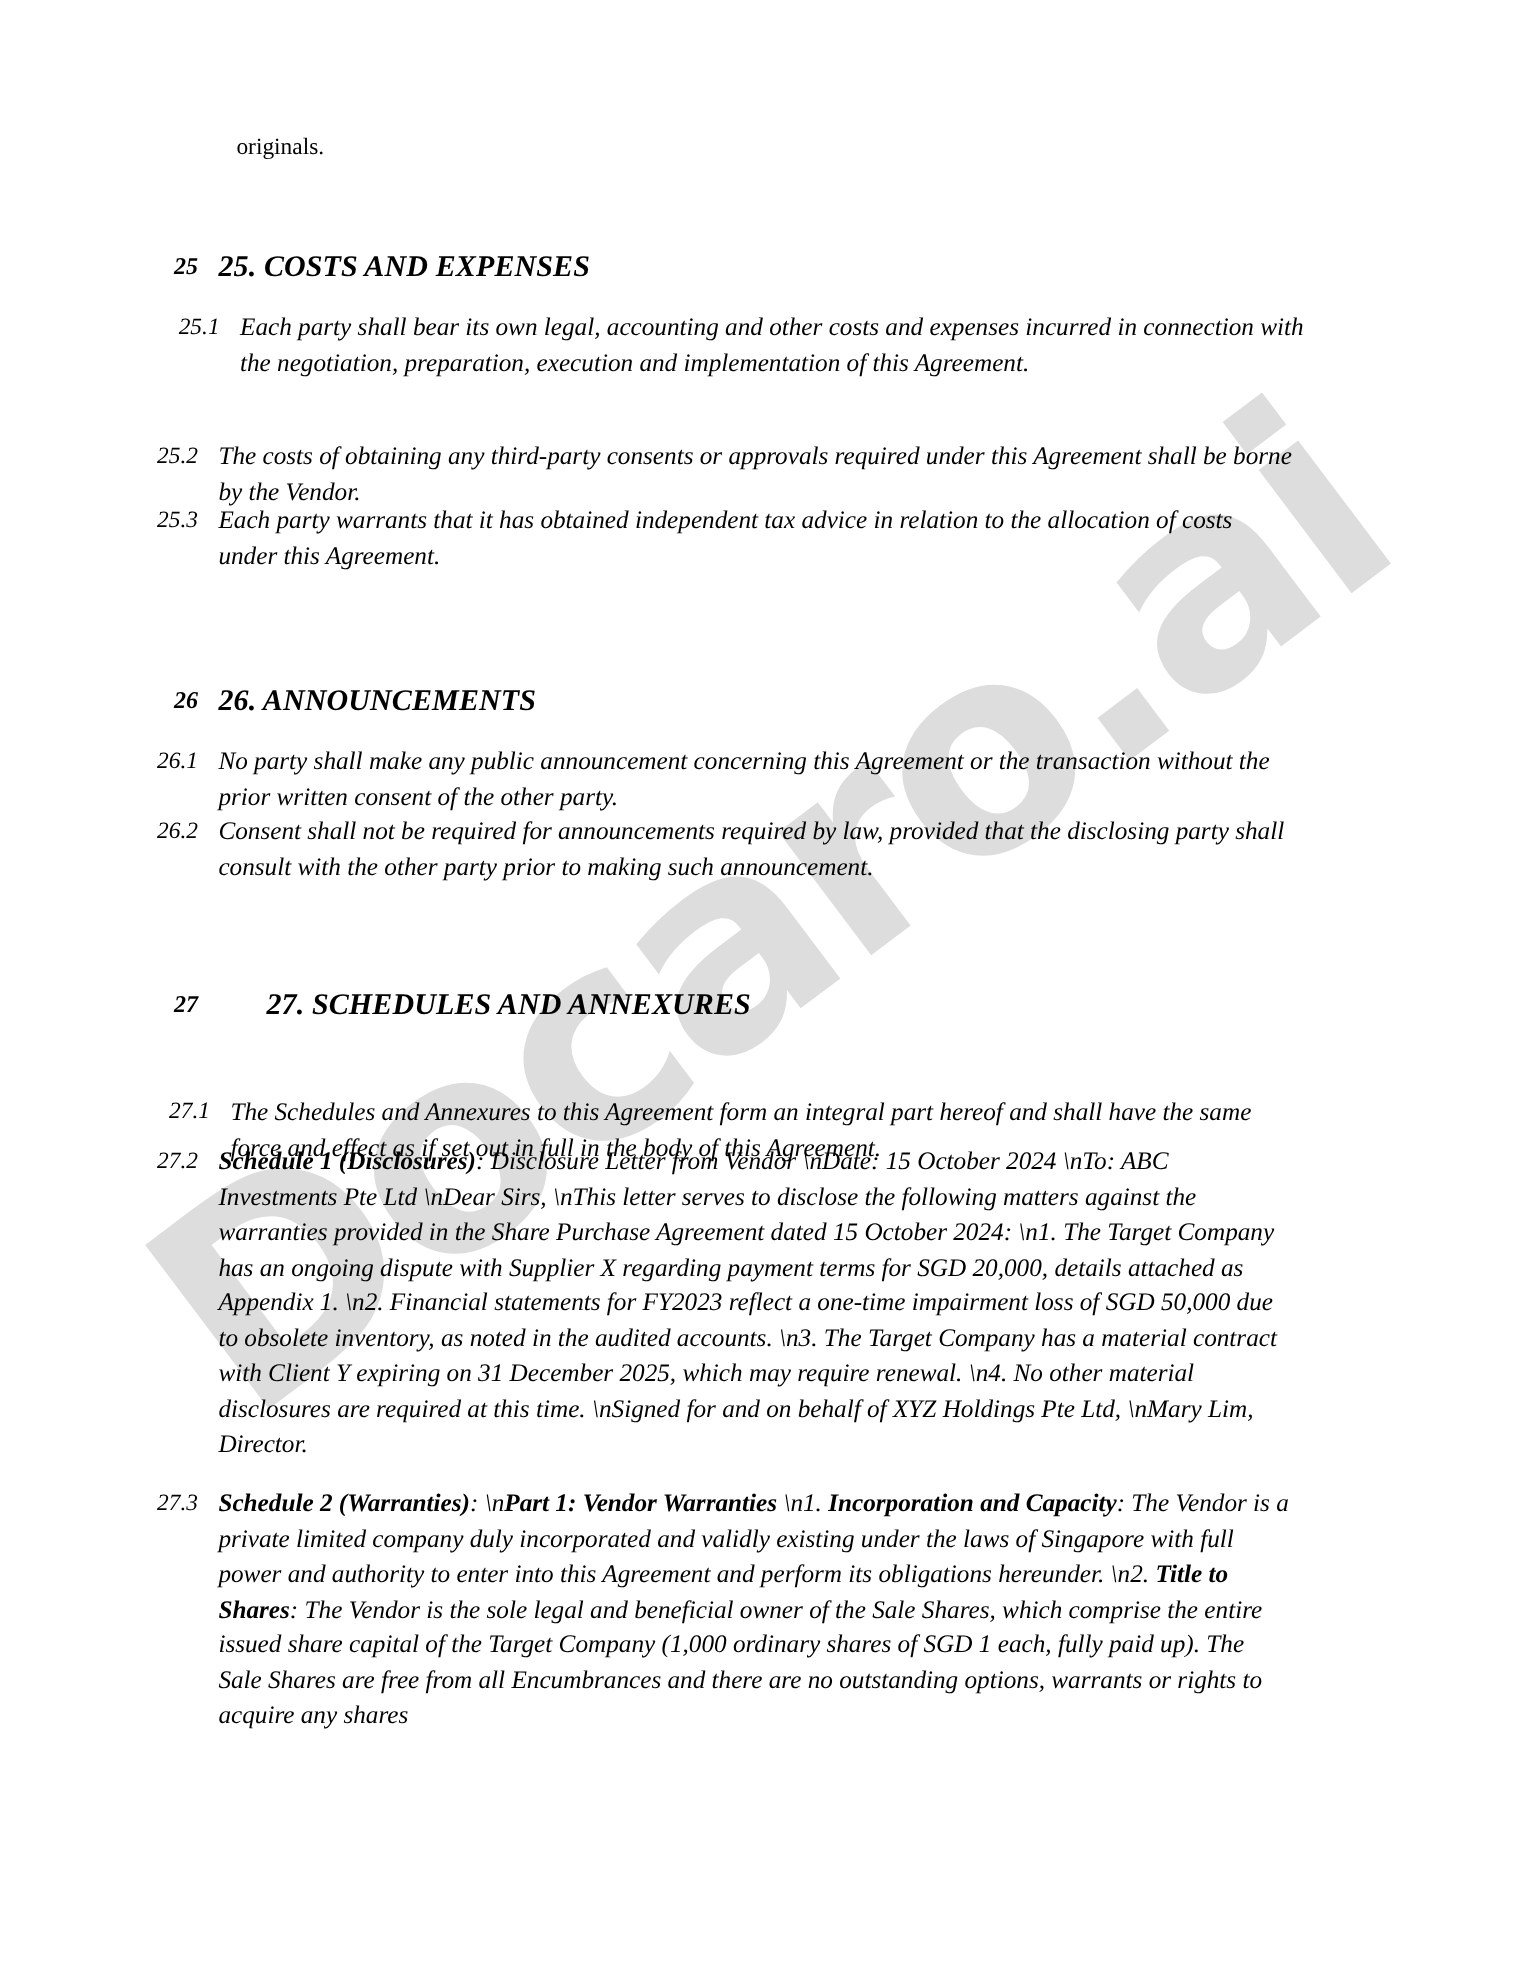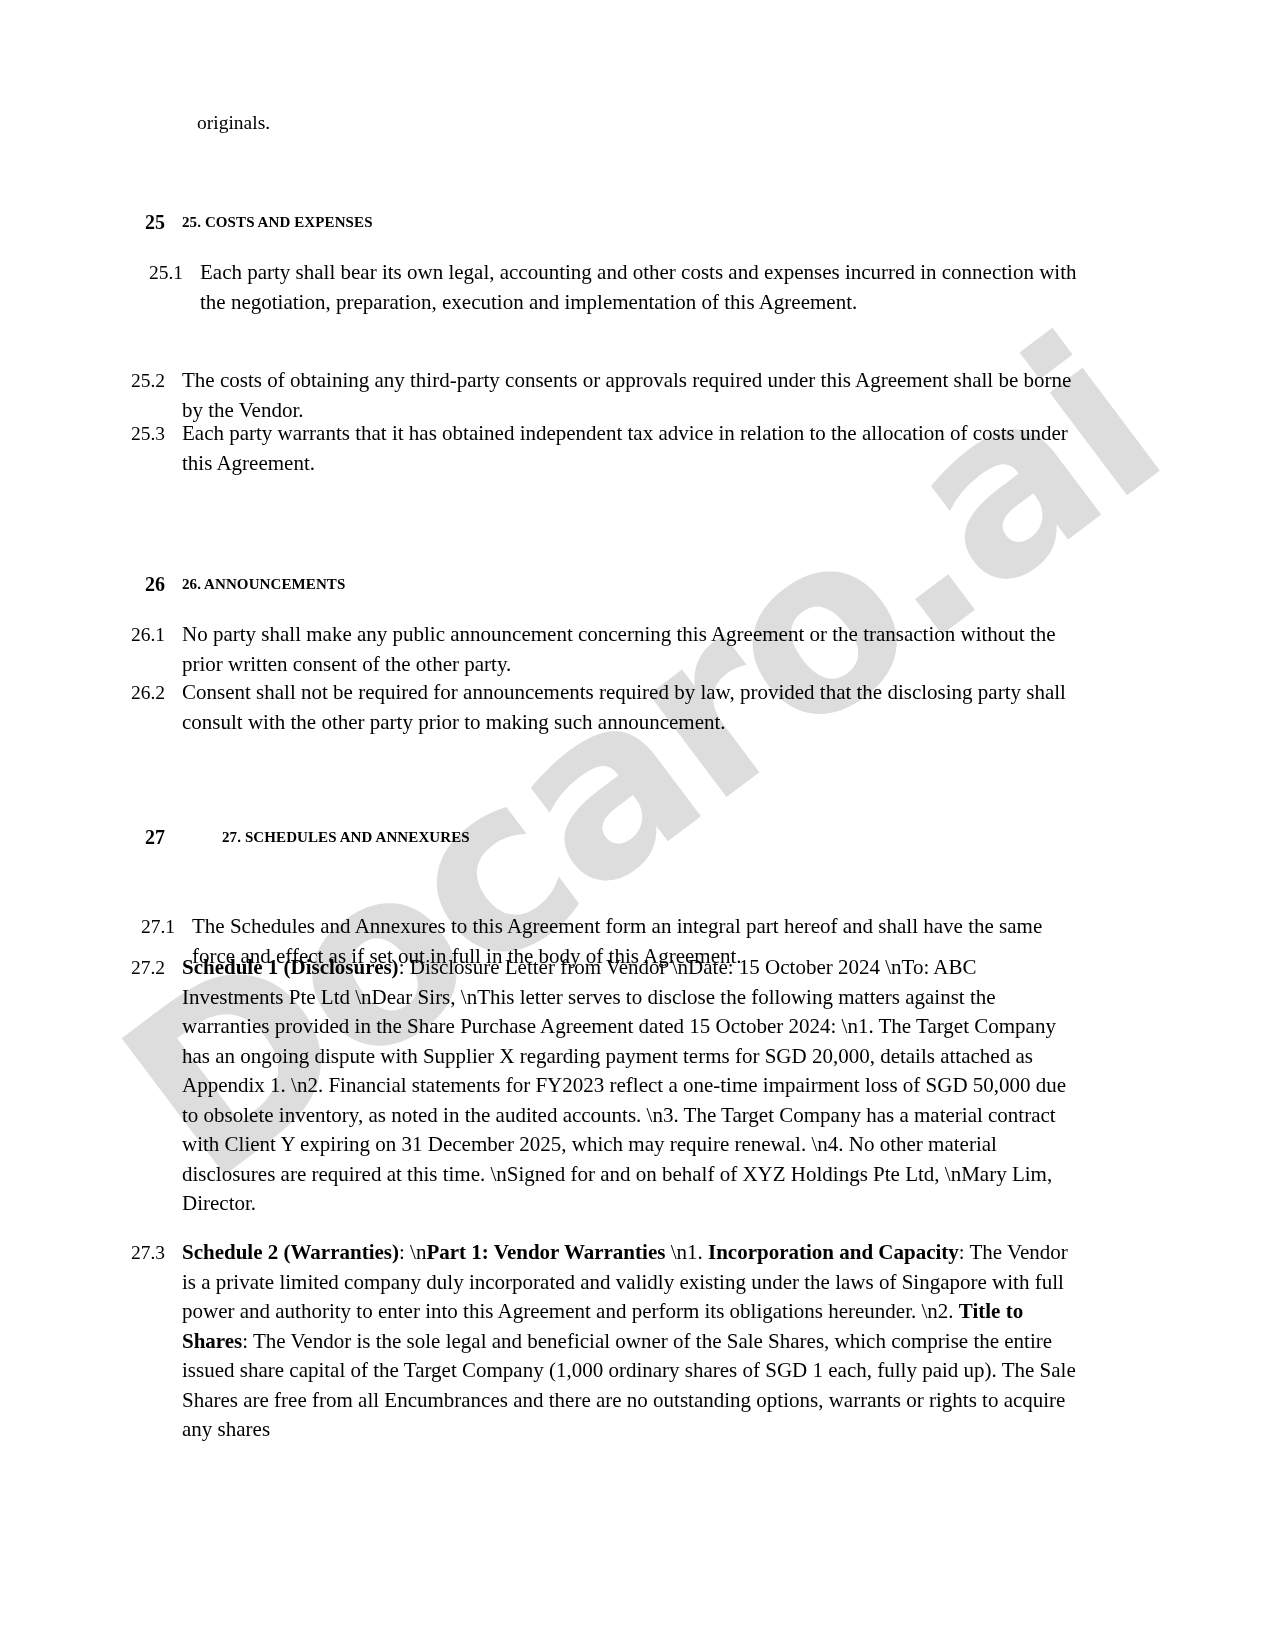--- a/index.html
+++ b/index.html
@@ -50,20 +50,21 @@
     padding: 0;
   }
 
   .row {
     display: flex;
     align-items: flex-start;
     position: absolute;
     left: 0;
     width: 1275px;
     box-sizing: border-box;
+    font-style: italic;
   }
   .numcol {
     width: 182px;
     flex: 0 0 182px;
     text-align: right;
     padding-right: 17px;
     box-sizing: border-box;
     font-size: 19.5px;
     line-height: 29.5px;
   }
@@ -74,21 +75,21 @@
   .textcol {
     flex: 1 1 auto;
     padding-right: 198px;
     box-sizing: border-box;
     font-size: 21px;
     line-height: 29.5px;
     text-align: left;
   }
   .textcol.heading-text {
     font-weight: 700;
-    font-size: 15px;
+    font-size: 25px;
     letter-spacing: 0.1px;
   }
   .textcol b { font-weight: 700; }
 
   .plain-para {
     position: absolute;
     left: 197px;
     font-size: 19.5px;
     line-height: 29.5px;
   }

